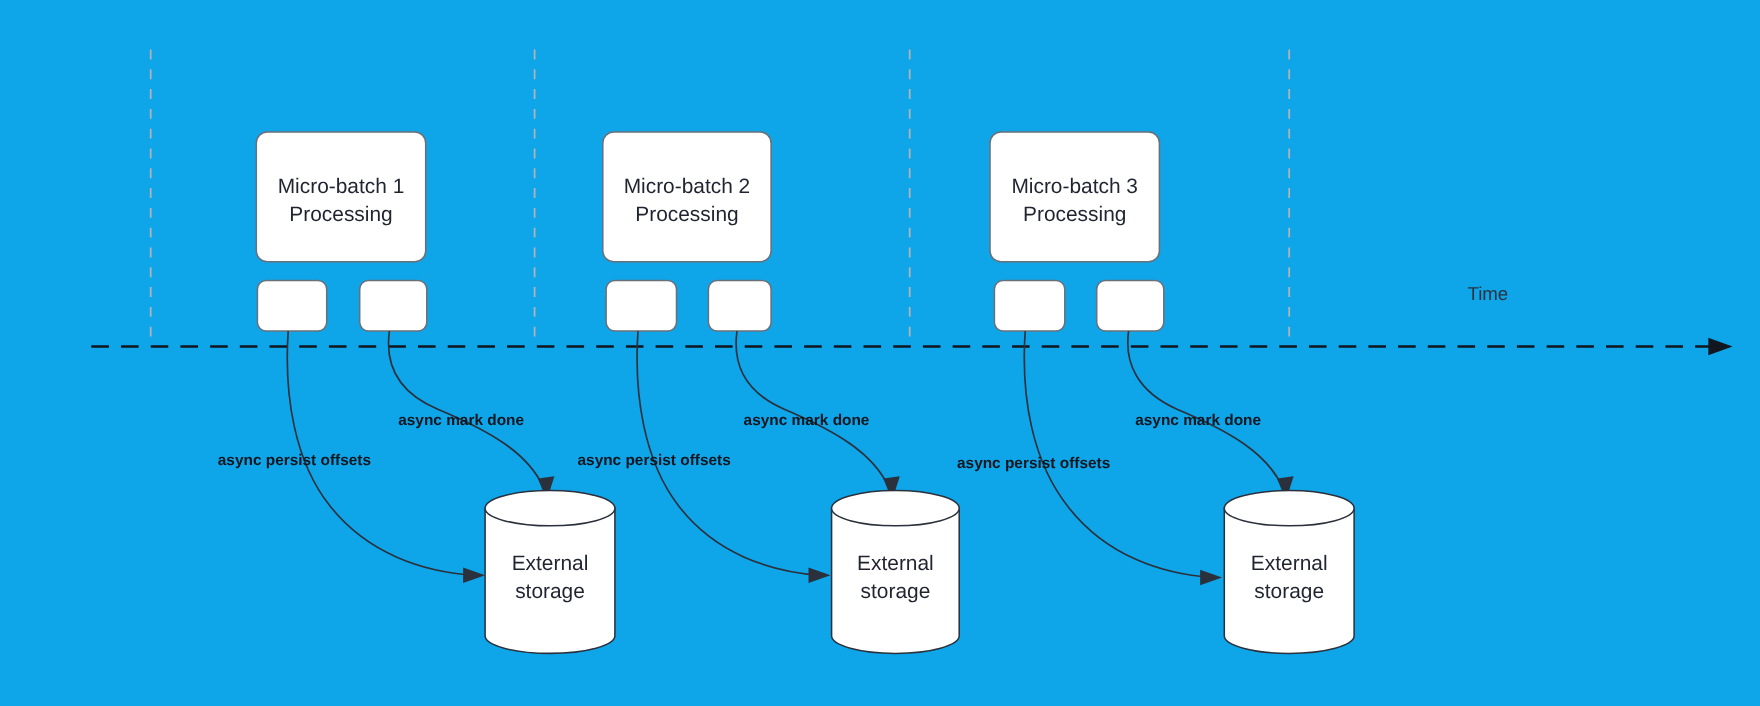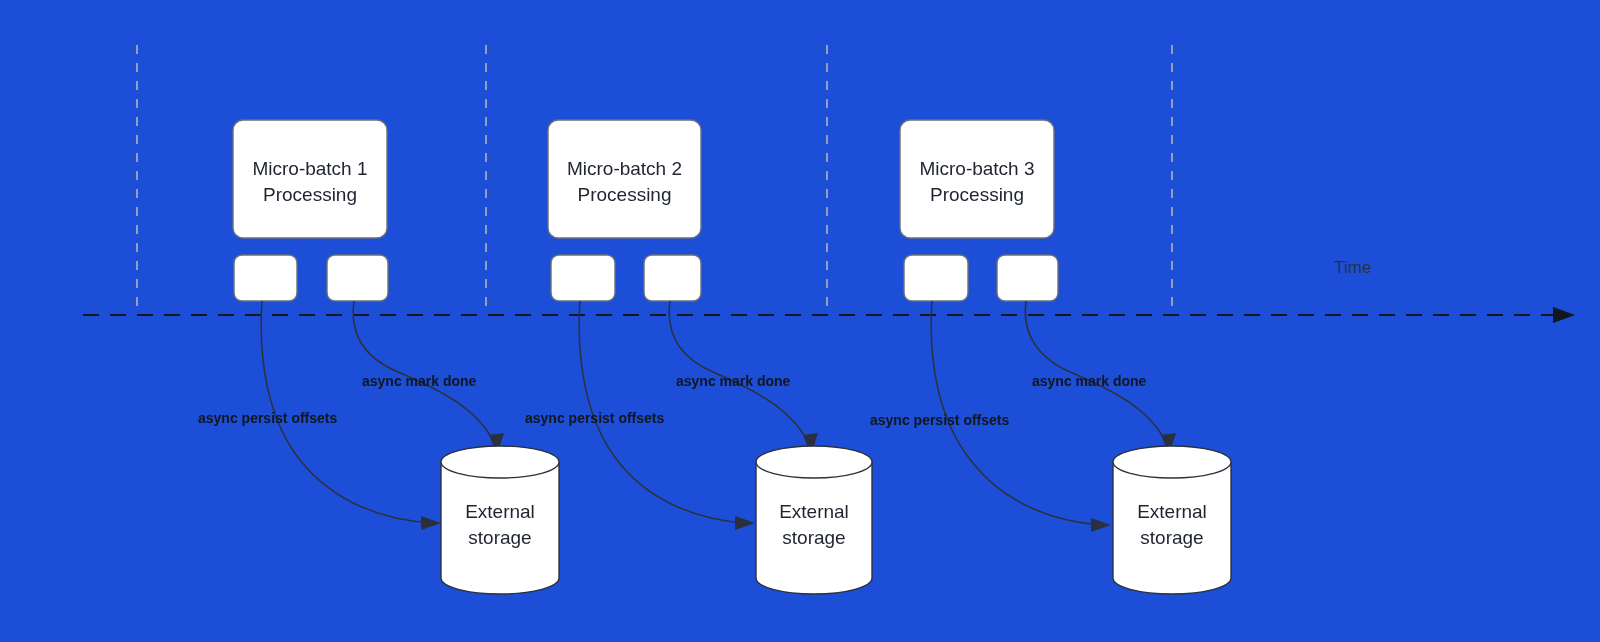--- a/index.html
+++ b/index.html
@@ -7,21 +7,21 @@
     padding: 0;
     background: #ffffff;
   }
   body {
     font-family: "Liberation Sans", sans-serif;
   }
   #canvas {
     position: relative;
     width: 1600px;
     height: 642px;
-    background: #1d4ed8;
+    background: #0ea5e9;
     overflow: hidden;
   }
   #canvas svg {
     position: absolute;
     top: 0;
     left: 0;
     width: 1600px;
     height: 642px;
   }
   .node-text {

